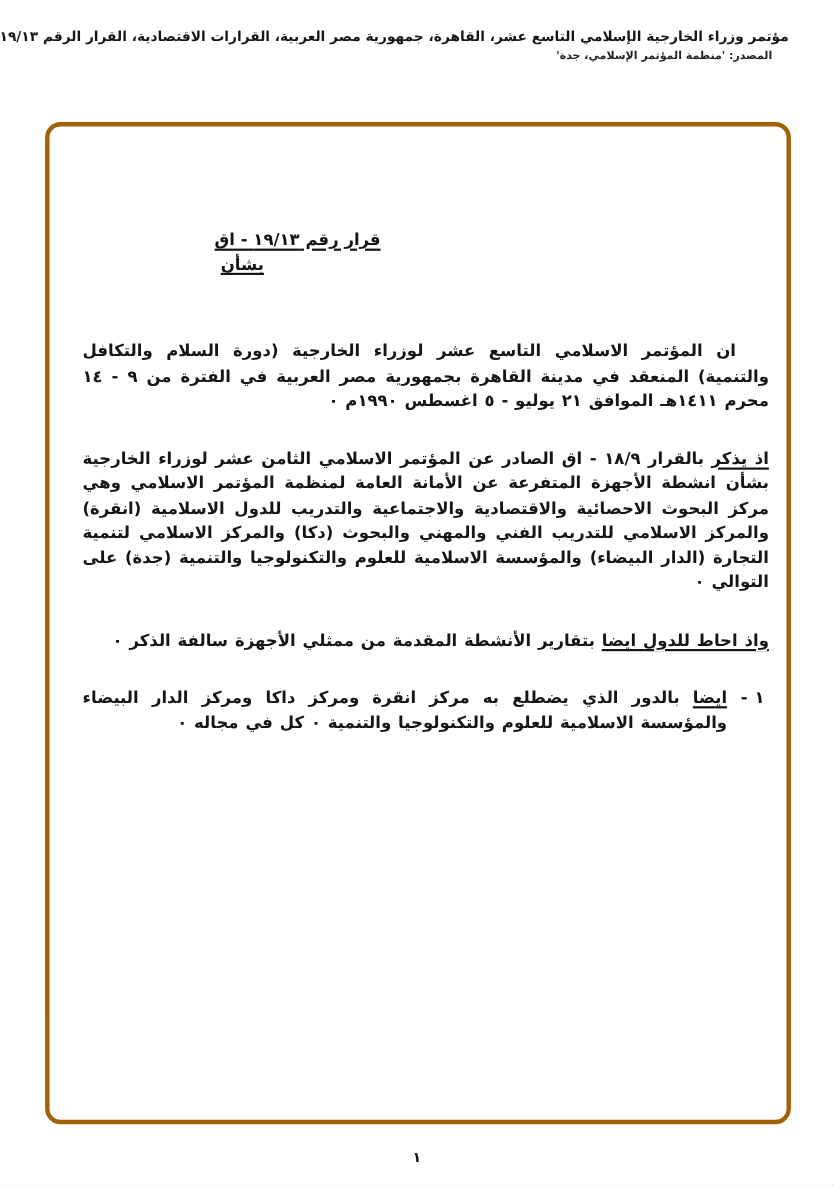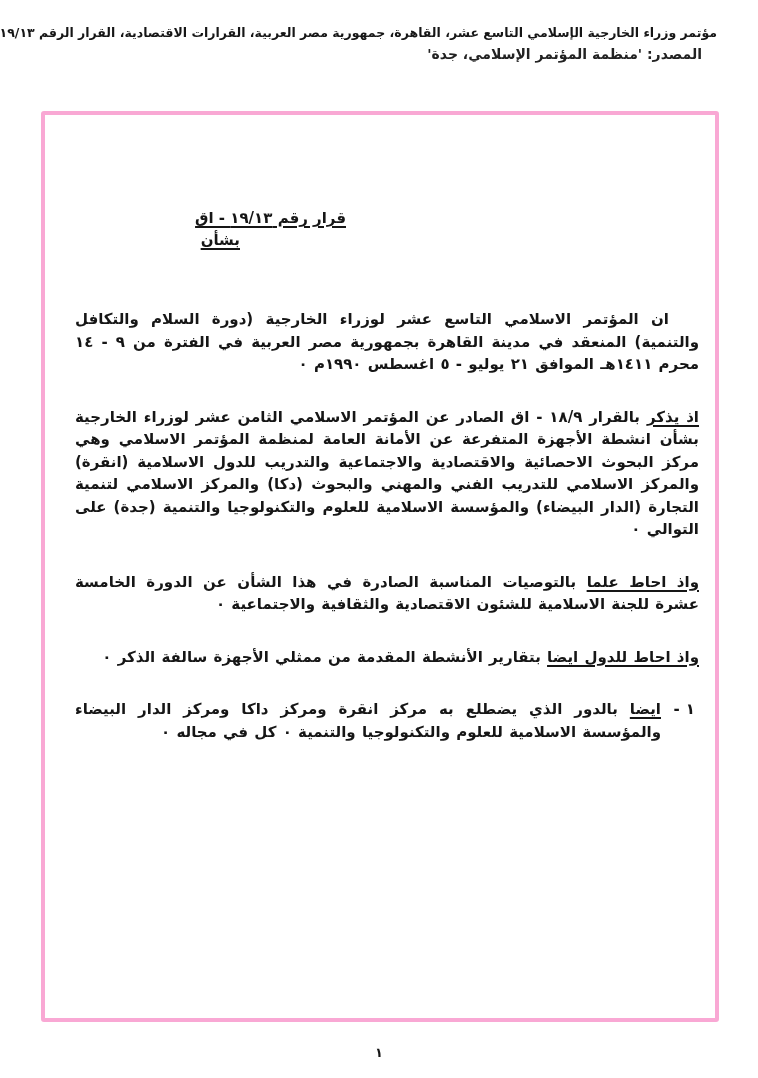--- a/index.html
+++ b/index.html
@@ -23,37 +23,37 @@
     direction: rtl;
     text-align: right;
   }
   .header-line1 {
     font-size: 12.5px;
     font-weight: bold;
     letter-spacing: 0.1px;
     white-space: nowrap;
   }
   .header-line2 {
-    font-size: 14px;
+    font-size: 10px;
     font-weight: bold;
     margin-top: 6px;
     margin-right: 15px;
     color: #222;
   }
 
   
   .doc-frame {
     position: absolute;
     top: 111px;
     left: 41px;
     width: 678px;
     height: 911px;
     box-sizing: border-box;
-    border: 4px solid #f9a8d4;
-    border-radius: 3px;
+    border: 4px solid #a16207;
+    border-radius: 14px;
     padding: 93px 16px 0 30px;
     direction: rtl;
     background: #ffffff;
   }
 
   
   .title-block {
     margin: 0 353px 57px 0;
     text-align: right;
     font-size: 15px;
@@ -118,21 +118,20 @@
 
     <section class="title-block">
       <span class="title-line u">قرار رقم ١٩/١٣ - اق</span>
       <span class="title-line u subject-line">بشأن</span>
     </section>
 
     <p class="para indent-first">ان المؤتمر الاسلامي التاسع عشر لوزراء الخارجية (دورة السلام والتكافل والتنمية) المنعقد في مدينة القاهرة بجمهورية مصر العربية في الفترة من ٩ - ١٤ محرم ١٤١١هـ الموافق ٢١ يوليو - ٥ اغسطس ١٩٩٠م ٠</p>
 
     <p class="para"><span class="u">اذ يذكر</span><span> بالقرار ١٨/٩ - اق الصادر عن المؤتمر الاسلامي الثامن عشر لوزراء الخارجية بشأن انشطة الأجهزة المتفرعة عن الأمانة العامة لمنظمة المؤتمر الاسلامي وهي مركز البحوث الاحصائية والاقتصادية والاجتماعية والتدريب للدول الاسلامية (انقرة) والمركز الاسلامي للتدريب الفني والمهني والبحوث (دكا) والمركز الاسلامي لتنمية التجارة (الدار البيضاء) والمؤسسة الاسلامية للعلوم والتكنولوجيا والتنمية (جدة) على التوالي ٠</span></p>
 
-    <p class="para"><span class="u">واذ احاط علما</span><span> بالتوصيات المناسبة الصادرة في هذا الشأن عن الدورة الخامسة عشرة للجنة الاسلامية للشئون الاقتصادية والثقافية والاجتماعية ٠</span></p>
 
     <p class="para"><span class="u">واذ احاط للدول ايضا</span><span> بتقارير الأنشطة المقدمة من ممثلي الأجهزة سالفة الذكر ٠</span></p>
 
     <div class="item">
       <span class="item-num">١ -</span>
       <span class="item-body"><span class="u">ايضا</span><span> بالدور الذي يضطلع به مركز انقرة ومركز داكا ومركز الدار البيضاء والمؤسسة الاسلامية للعلوم والتكنولوجيا والتنمية ٠ كل في مجاله ٠</span></span>
     </div>
 
   </main>
 

